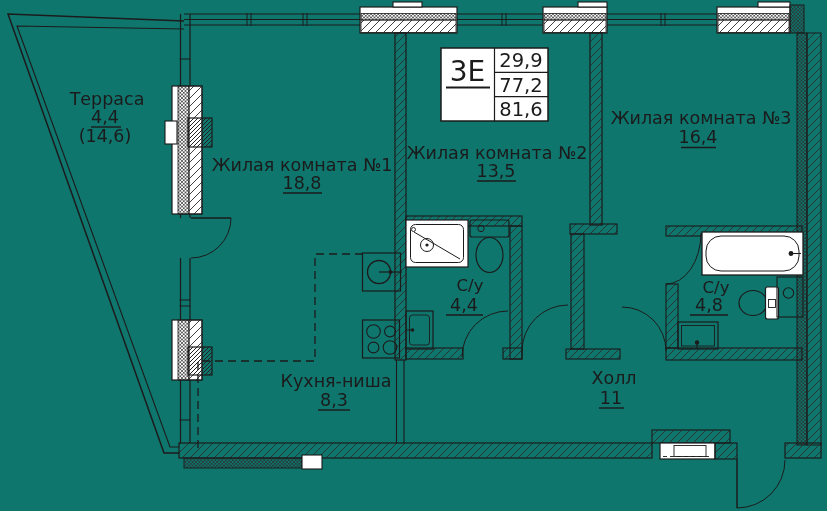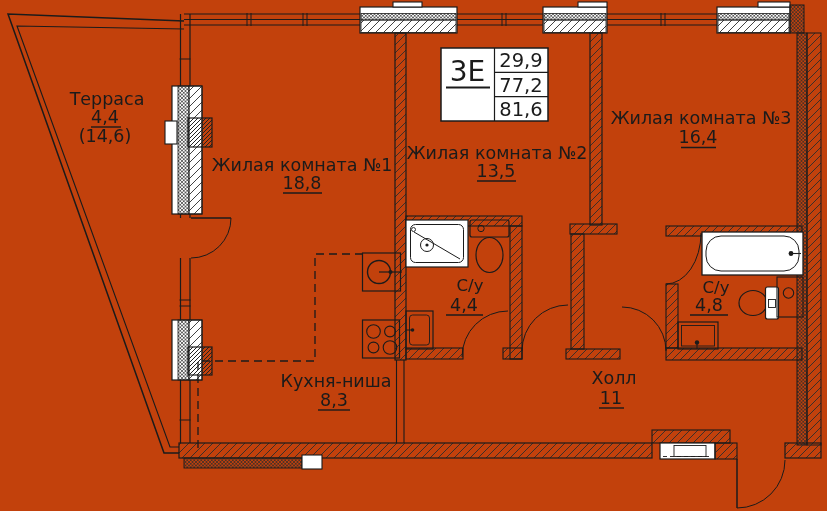--- a/index.html
+++ b/index.html
@@ -1,16 +1,16 @@
 <!DOCTYPE html>
 <html><head>
 <meta charset="utf-8">
 <style>
   html,body{margin:0;padding:0;background:#ffffff;}
-  .plan-wrap{width:827px;height:511px;position:relative;background:#c2410c;overflow:hidden;}
+  .plan-wrap{width:827px;height:511px;position:relative;background:#0f766e;overflow:hidden;}
   svg{display:block;}
   text{font-family:"DejaVu Sans",sans-serif;fill:#1b1b1b;}
   .room-name{font-size:17.5px;}
   .room-name-sm{font-size:16.5px;}
   .room-area{font-size:17.5px;}
   .tb-type{font-size:28px;}
   .tb-num{font-size:19.5px;}
 </style>
 </head>
 <body>

